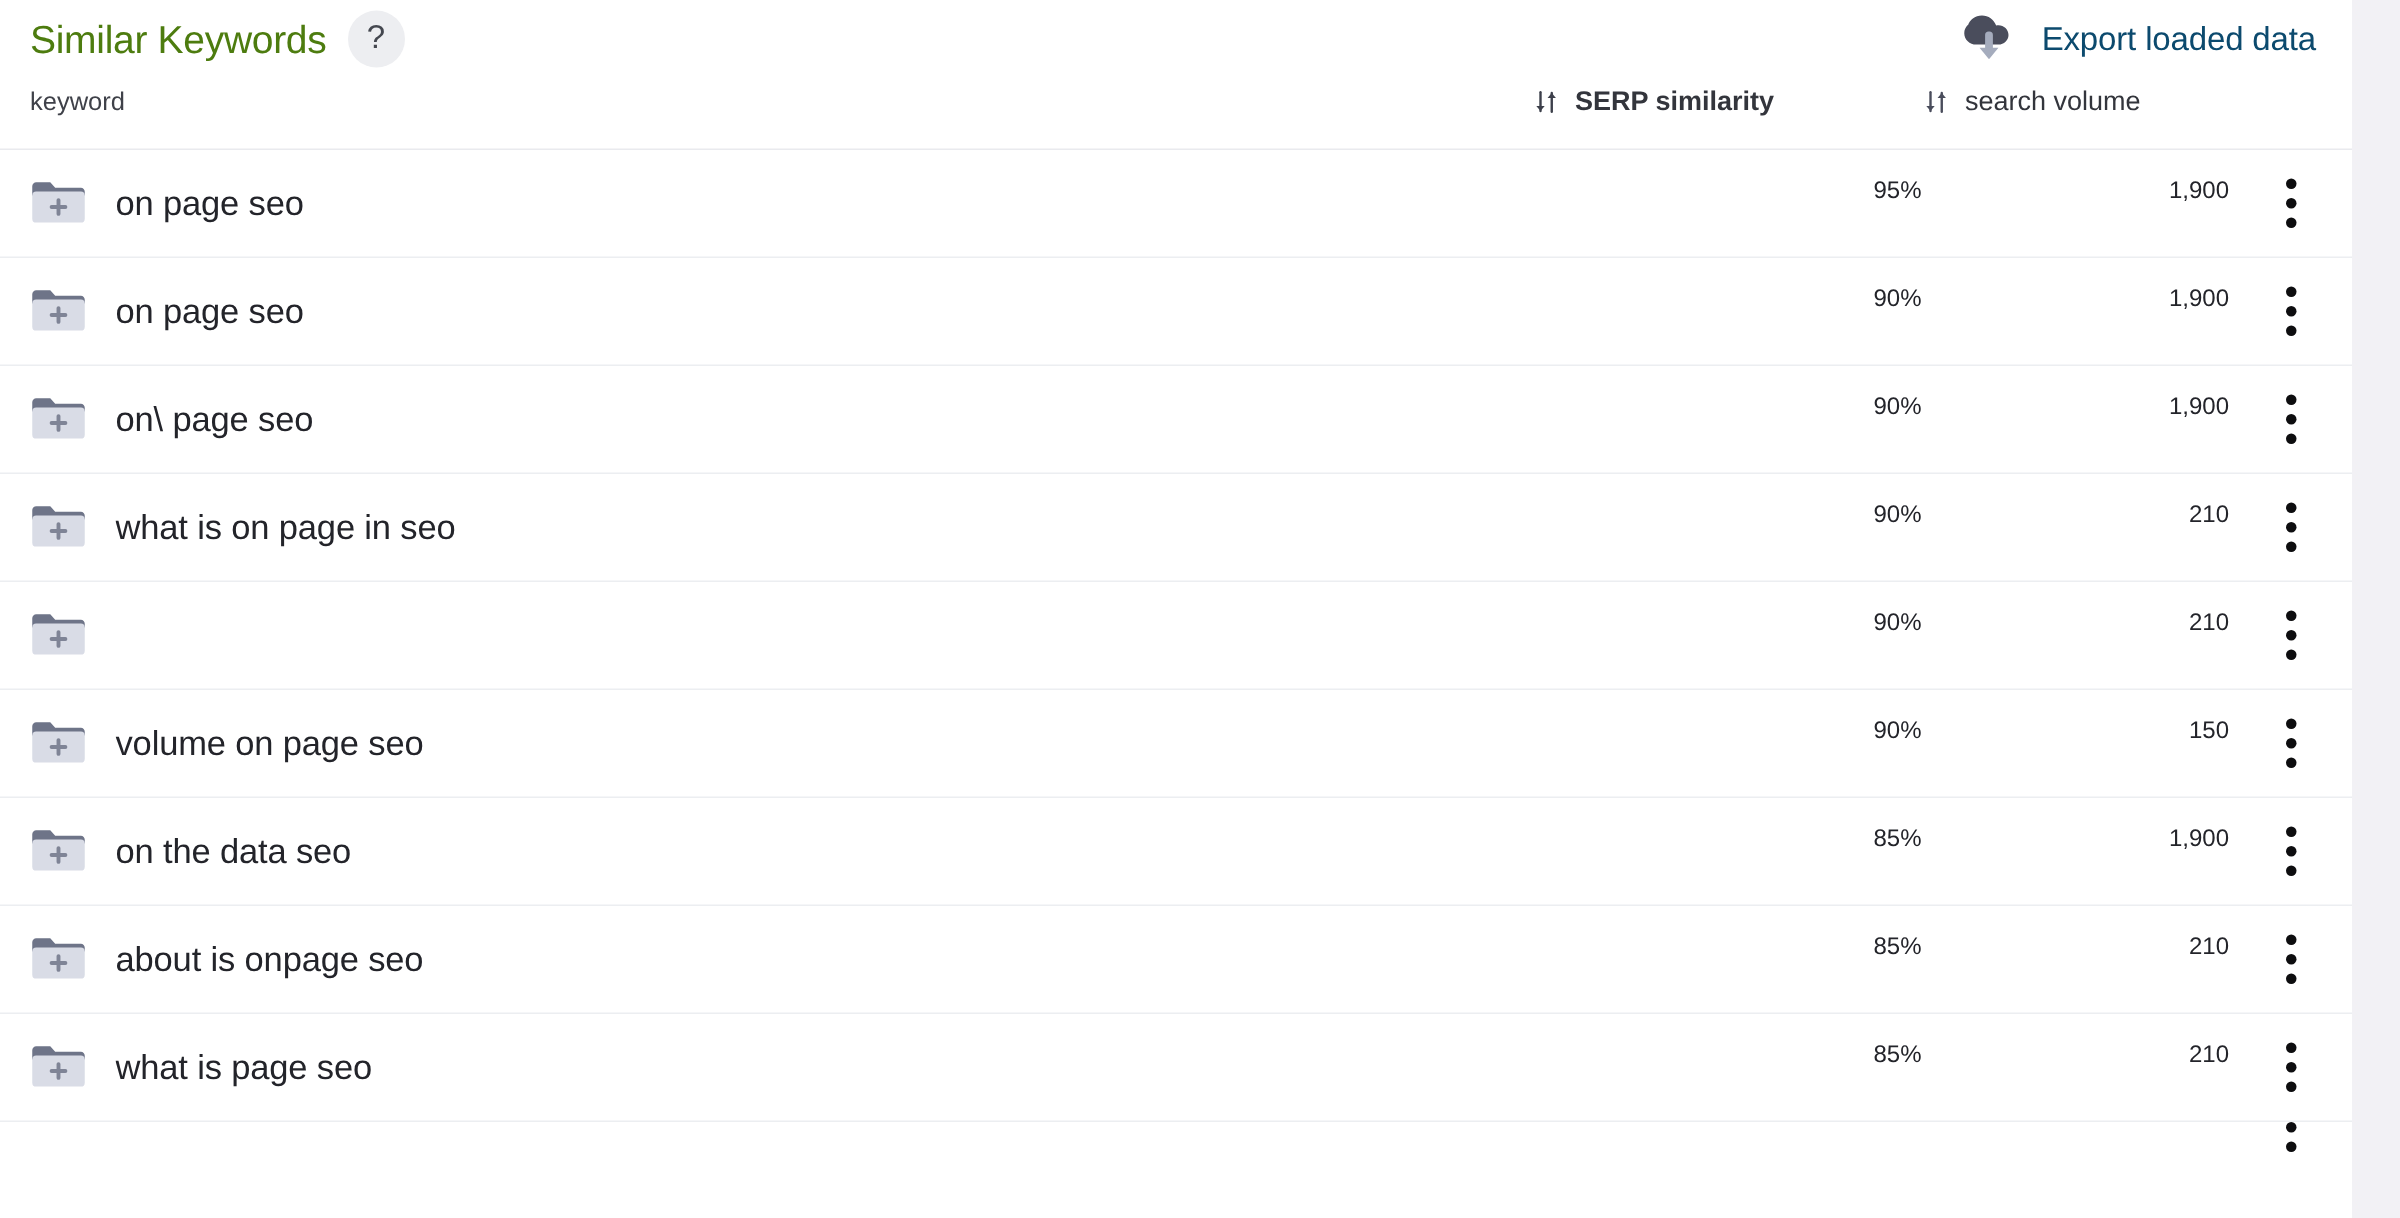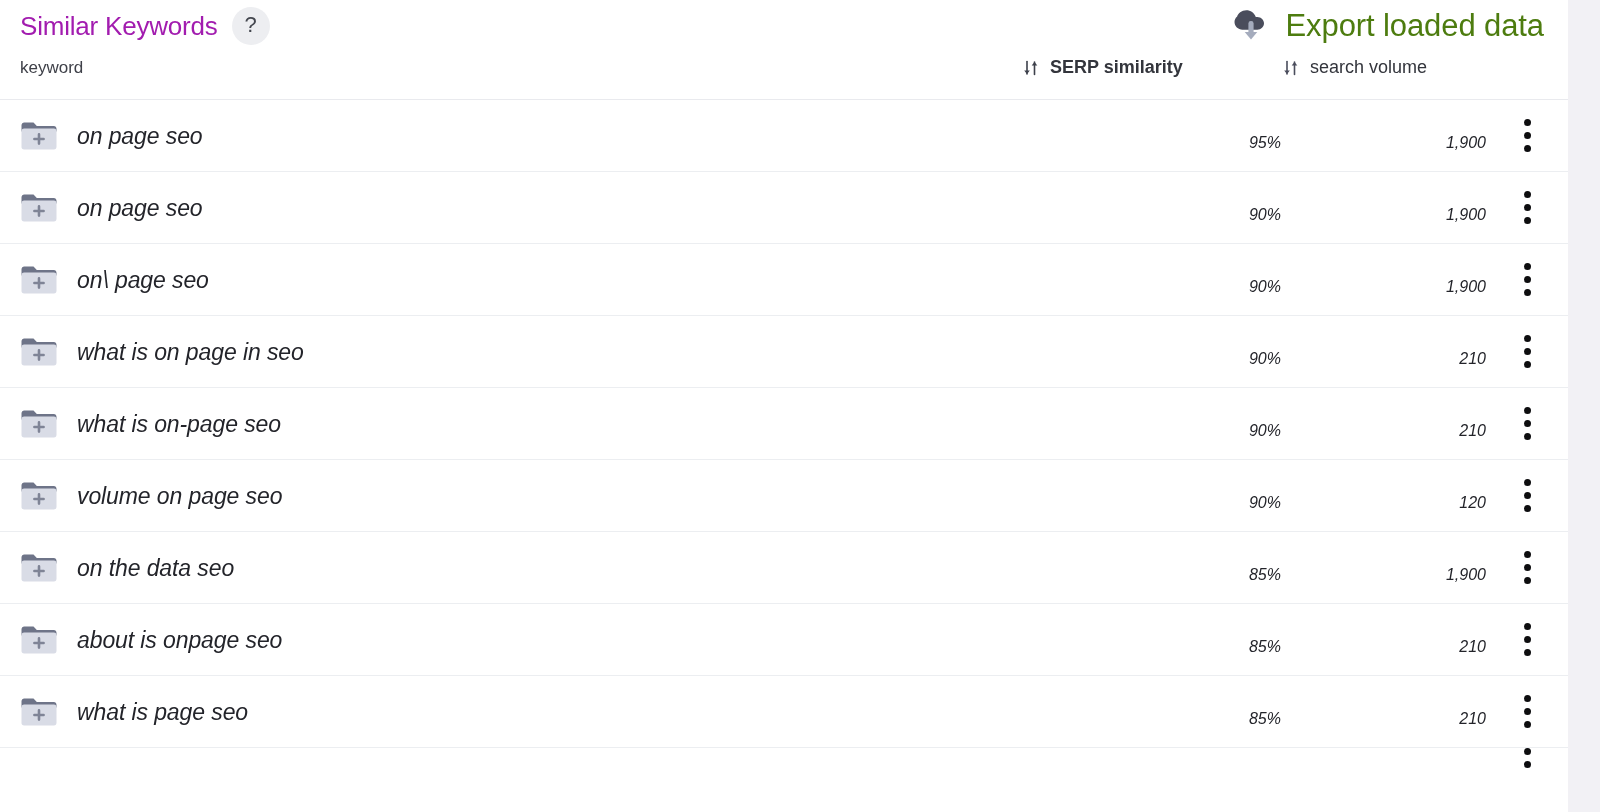--- a/index.html
+++ b/index.html
@@ -45,21 +45,21 @@
     justify-content: space-between;
   }
   .header-left {
     display: flex;
     align-items: center;
     gap: 14px;
   }
   .panel-title {
     font-size: 26px;
     font-weight: 400;
-    color: #a21caf;
+    color: #4d7c0f;
     letter-spacing: -0.2px;
     white-space: nowrap;
   }
   .help-badge {
     width: 38px;
     height: 38px;
     border-radius: 50%;
     background: #edeef1;
     display: flex;
     align-items: center;
@@ -75,23 +75,23 @@
   }
 
   .export-btn {
     display: flex;
     align-items: center;
     gap: 13px;
     cursor: pointer;
     white-space: nowrap;
   }
   .export-label {
-    font-size: 31px;
+    font-size: 22px;
     font-weight: 400;
-    color: #4d7c0f;
+    color: #0c4a6e;
     letter-spacing: -0.1px;
   }
 
   
   .col-head {
     height: 48px;
     display: flex;
     align-items: center;
     padding: 0 0 16px 20px;
     box-sizing: border-box;
@@ -138,23 +138,22 @@
   .row {
     height: 72px;
     display: flex;
     align-items: center;
     padding-left: 20px;
     box-sizing: border-box;
     border-bottom: 1px solid #eceef1;
   }
   .row-inner {
     display: flex;
-    align-items: flex-end;
+    align-items: flex-start;
     width: 1548px;
-    font-style: italic;
   }
   .kw-cell {
     flex: 1 1 auto;
     display: flex;
     align-items: center;
     gap: 19px;
     min-width: 0;
   }
   .folder-ico {
     width: 38px;
@@ -373,21 +372,20 @@
     <div class="row">
       <div class="row-inner">
         <div class="kw-cell">
           <span class="folder-ico">
             <svg width="38" height="32" viewBox="0 0 38 32" aria-hidden="true">
               <path d="M1.5 5.2c0-1.5 1.2-2.7 2.7-2.7h9.3l3.3 3.6h17.1c1.5 0 2.6 1.2 2.6 2.7v2.6H1.5z" fill="#6e7488"></path>
               <rect x="1.5" y="8.6" width="35" height="20.8" rx="2.6" fill="#d9dce6"></rect>
               <path d="M19 14.4v9.2M14.4 19h9.2" stroke="#7f8496" stroke-width="2.6" stroke-linecap="round"></path>
             </svg>
           </span>
-          <span class="kw-text">what is on-page seo</span>
         </div>
         <div class="num-cell c-serp">90%</div>
         <div class="num-cell c-vol">210</div>
         <div class="kebab-cell">
           <span class="kebab">
               <i></i>
               <i></i>
               <i></i>
             </span>
         </div>
@@ -400,21 +398,21 @@
           <span class="folder-ico">
             <svg width="38" height="32" viewBox="0 0 38 32" aria-hidden="true">
               <path d="M1.5 5.2c0-1.5 1.2-2.7 2.7-2.7h9.3l3.3 3.6h17.1c1.5 0 2.6 1.2 2.6 2.7v2.6H1.5z" fill="#6e7488"></path>
               <rect x="1.5" y="8.6" width="35" height="20.8" rx="2.6" fill="#d9dce6"></rect>
               <path d="M19 14.4v9.2M14.4 19h9.2" stroke="#7f8496" stroke-width="2.6" stroke-linecap="round"></path>
             </svg>
           </span>
           <span class="kw-text">volume on page seo</span>
         </div>
         <div class="num-cell c-serp">90%</div>
-        <div class="num-cell c-vol">120</div>
+        <div class="num-cell c-vol">150</div>
         <div class="kebab-cell">
           <span class="kebab">
               <i></i>
               <i></i>
               <i></i>
             </span>
         </div>
       </div>
     </div>
 

